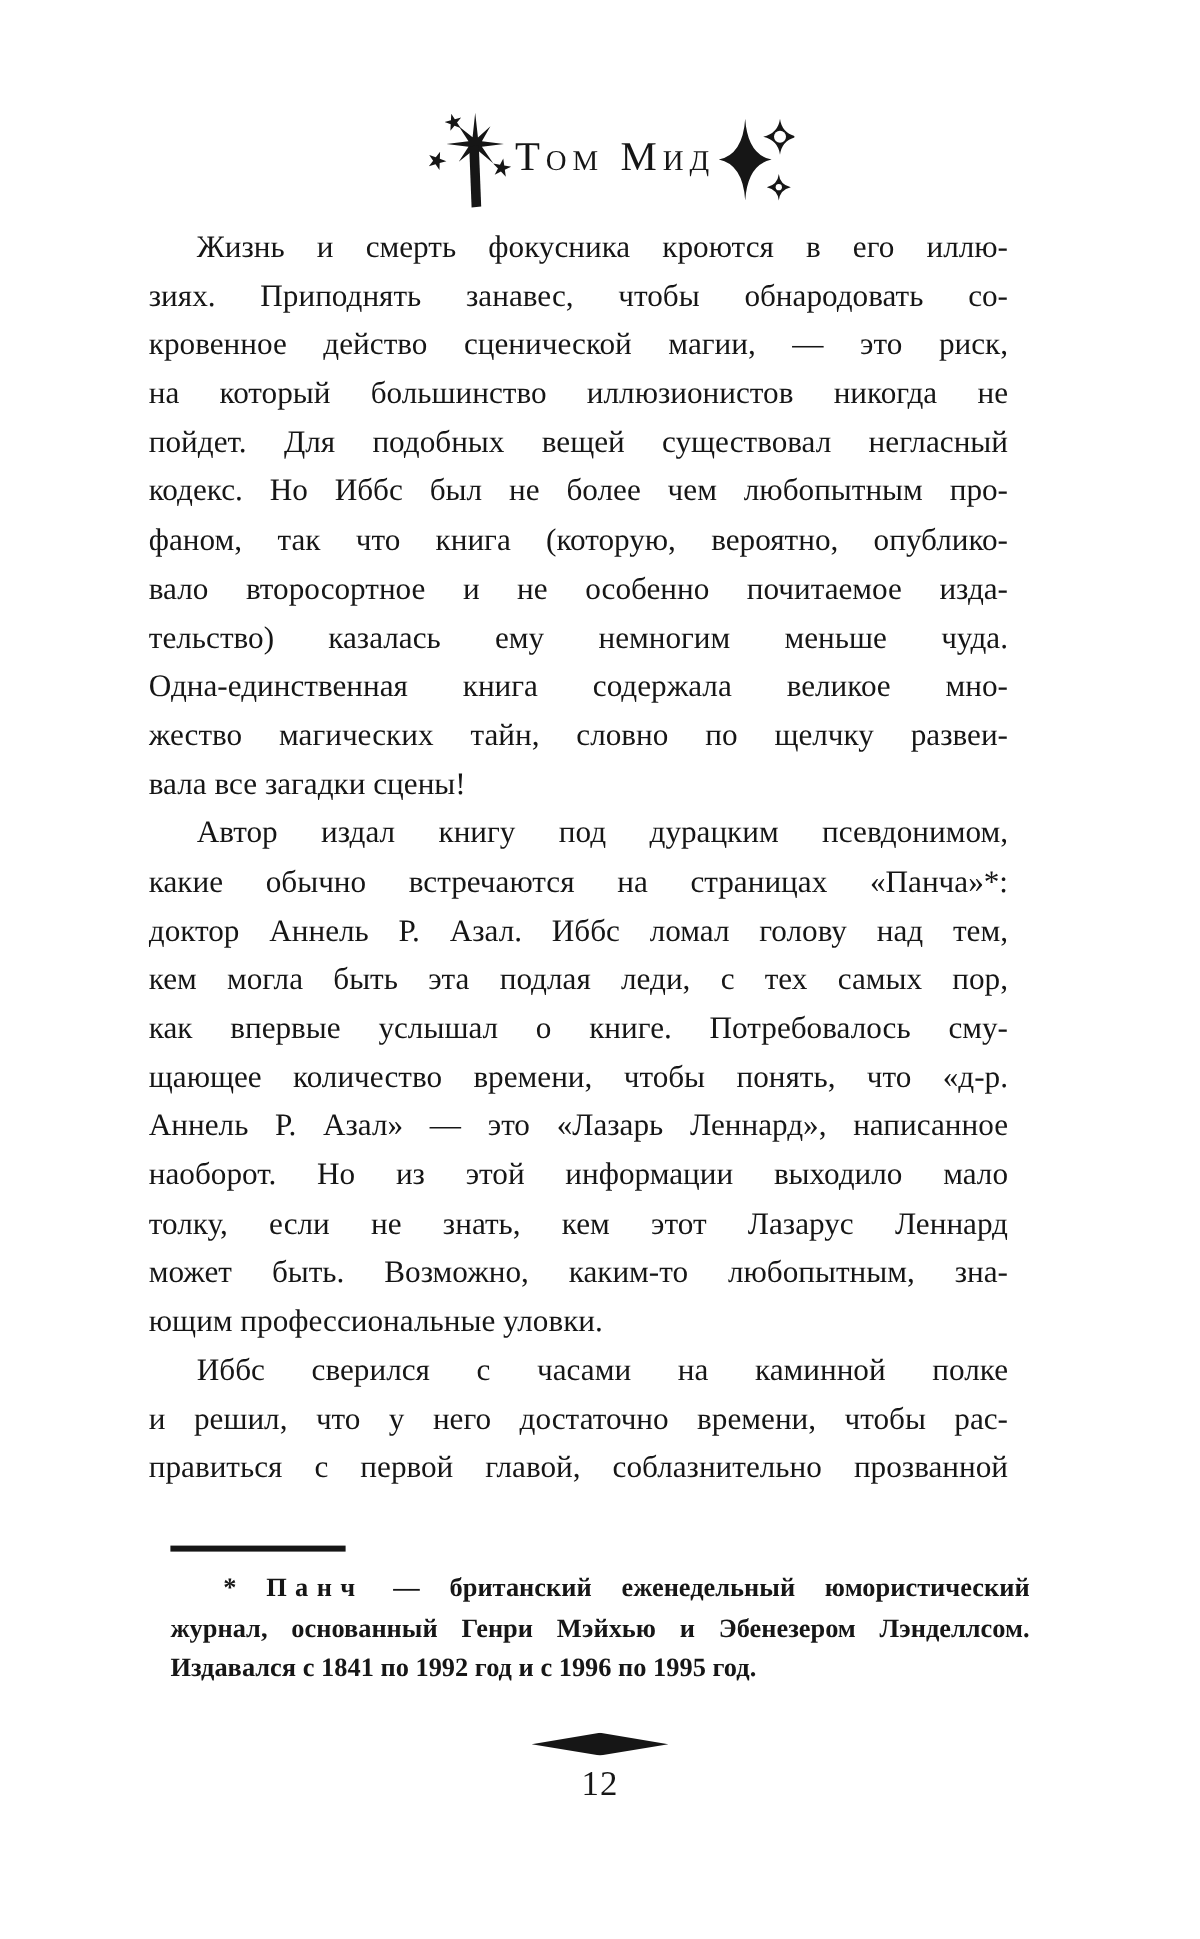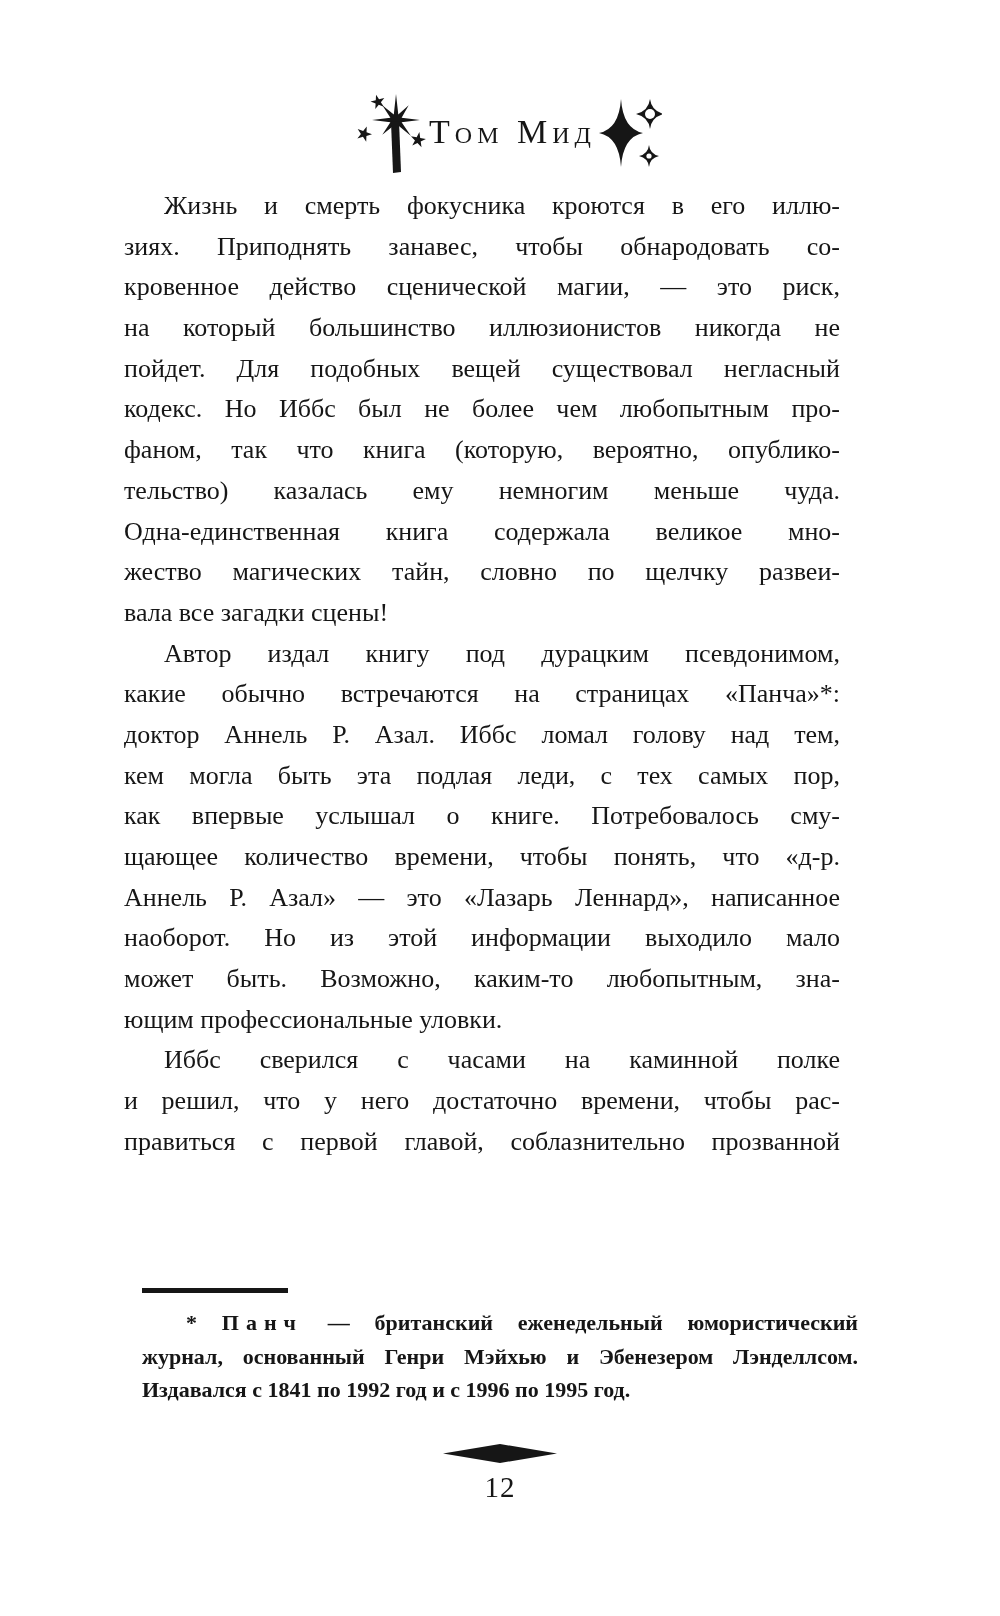--- a/index.html
+++ b/index.html
@@ -108,35 +108,37 @@
   <div class="body-text">
 
     <div>
       <div class="line first">Жизнь и смерть фокусника кроются в его иллю-</div>
       <div class="line">зиях. Приподнять занавес, чтобы обнародовать со-</div>
       <div class="line">кровенное действо сценической магии, — это риск,</div>
       <div class="line">на который большинство иллюзионистов никогда не</div>
       <div class="line">пойдет. Для подобных вещей существовал негласный</div>
       <div class="line">кодекс. Но Иббс был не более чем любопытным про-</div>
       <div class="line">фаном, так что книга (которую, вероятно, опублико-</div>
+      <div class="line">вало второсортное и не особенно почитаемое изда-</div>
       <div class="line">тельство) казалась ему немногим меньше чуда.</div>
       <div class="line">Одна-единственная книга содержала великое мно-</div>
       <div class="line">жество магических тайн, словно по щелчку развеи-</div>
       <div class="line end">вала все загадки сцены!</div>
     </div>
 
     <div>
       <div class="line first">Автор издал книгу под дурацким псевдонимом,</div>
       <div class="line">какие обычно встречаются на страницах «Панча»*:</div>
       <div class="line">доктор Аннель Р. Азал. Иббс ломал голову над тем,</div>
       <div class="line">кем могла быть эта подлая леди, с тех самых пор,</div>
       <div class="line">как впервые услышал о книге. Потребовалось сму-</div>
       <div class="line">щающее количество времени, чтобы понять, что «д-р.</div>
       <div class="line">Аннель Р. Азал» — это «Лазарь Леннард», написанное</div>
       <div class="line">наоборот. Но из этой информации выходило мало</div>
+      <div class="line">толку, если не знать, кем этот Лазарус Леннард</div>
       <div class="line">может быть. Возможно, каким-то любопытным, зна-</div>
       <div class="line end">ющим профессиональные уловки.</div>
     </div>
 
     <div>
       <div class="line first">Иббс сверился с часами на каминной полке</div>
       <div class="line">и решил, что у него достаточно времени, чтобы рас-</div>
       <div class="line">правиться с первой главой, соблазнительно прозванной</div>
     </div>
 

